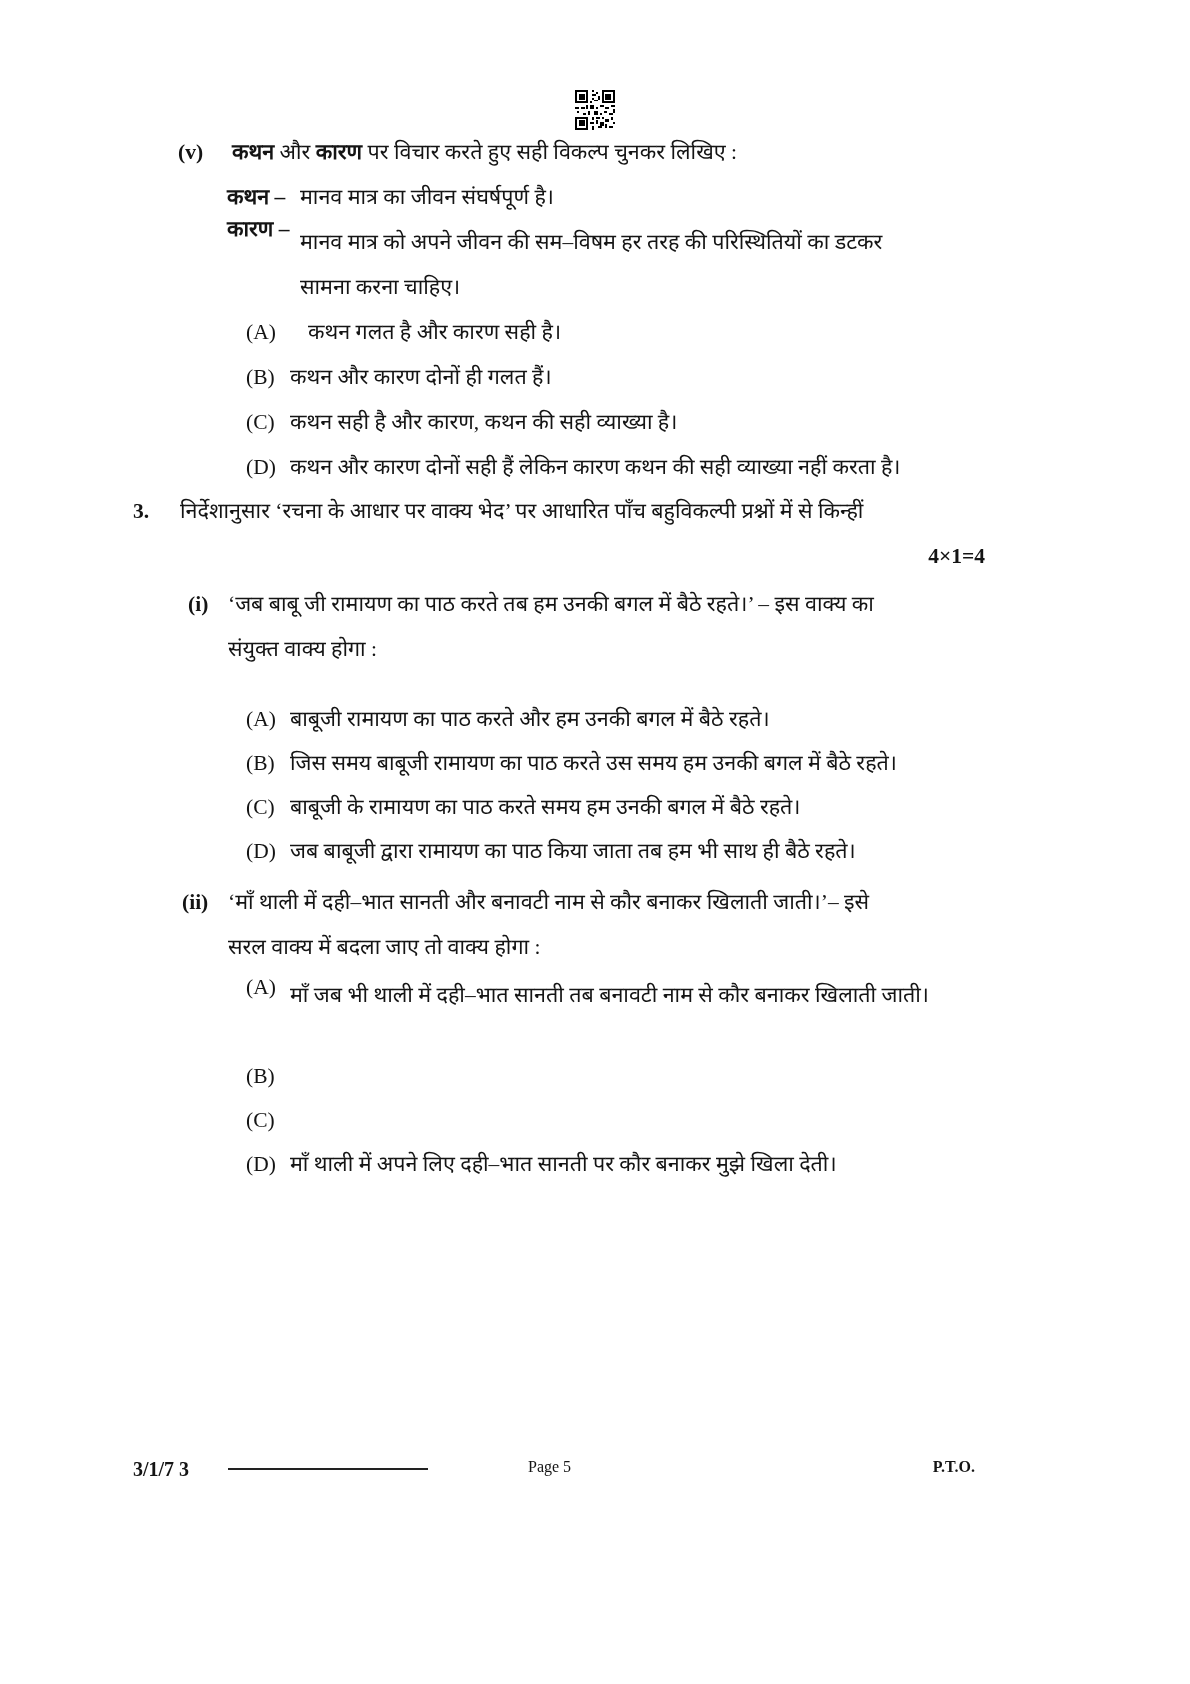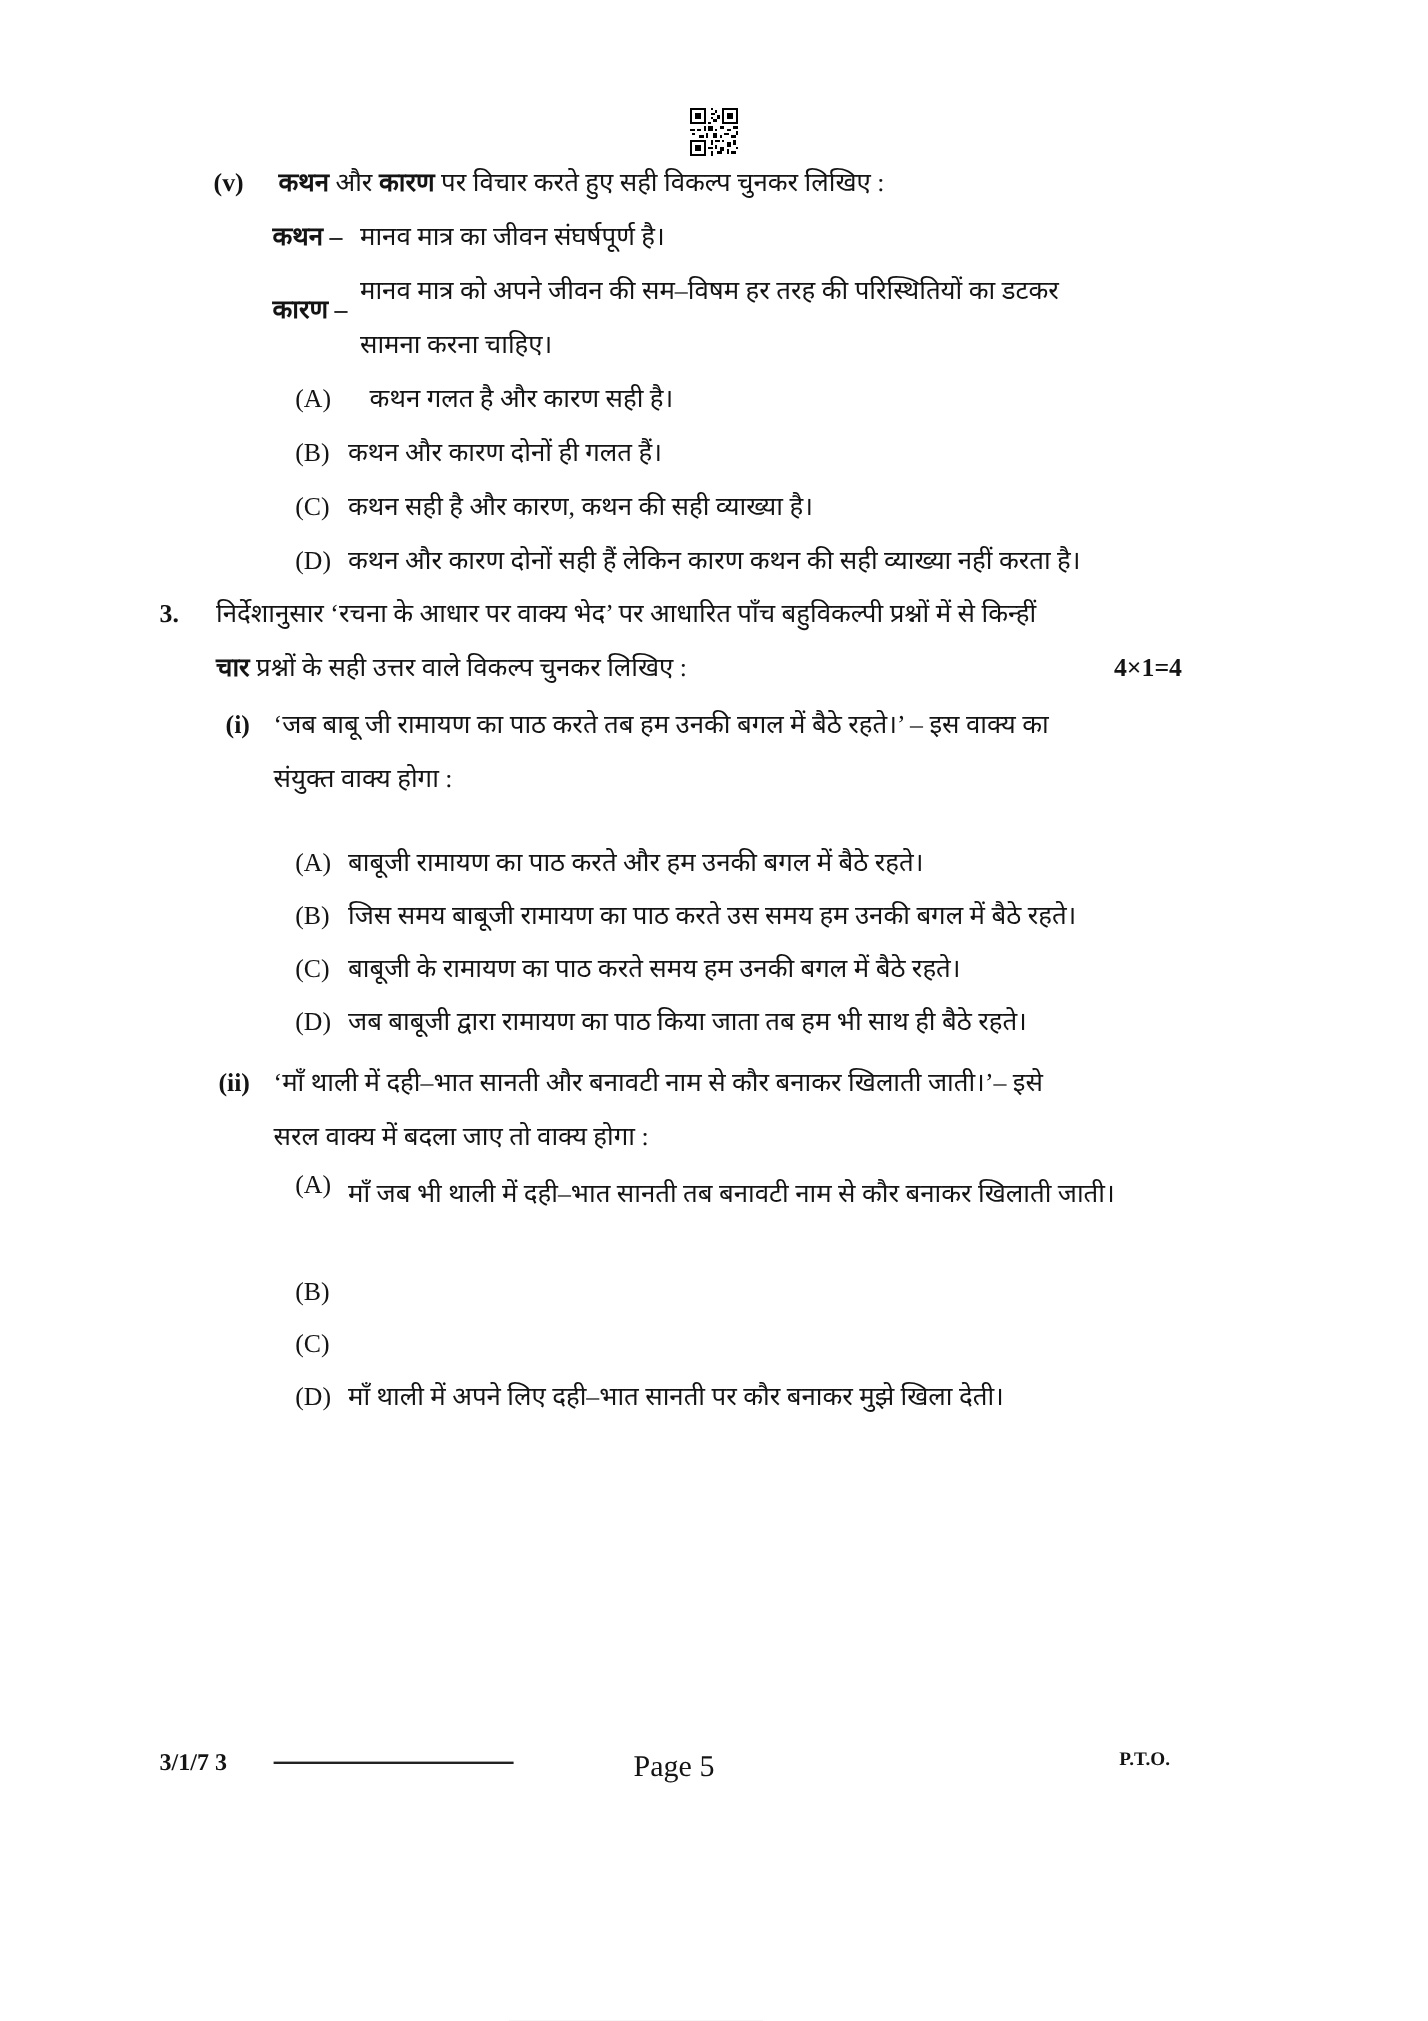--- a/index.html
+++ b/index.html
@@ -94,39 +94,38 @@
       </g>
     </svg>
   </div>
 
   <span class="t b" style="top:138px; left:178px">(v)</span>
   <span class="t" style="top:138px; left:232px"><span class="b">कथन</span><span> और </span><span class="b">कारण</span><span> पर विचार करते हुए सही विकल्प चुनकर लिखिए :</span></span>
 
   <span class="t b" style="top:183px; left:227px">कथन –</span>
   <span class="t" style="top:183px; left:300px">मानव मात्र का जीवन संघर्षपूर्ण है।</span>
 
-  <span class="t b" style="top:244px; left:227px">कारण –</span>
+  <span class="t b" style="top:215px; left:227px">कारण –</span>
   <span class="t" style="top:228px; left:300px">मानव मात्र को अपने जीवन की सम–विषम हर तरह की परिस्थितियों का डटकर</span>
   <span class="t" style="top:273px; left:300px">सामना करना चाहिए।</span>
 
   <span class="t" style="top:318px; left:246px">(A)</span>
   <span class="t" style="top:318px; left:308px">कथन गलत है और कारण सही है।</span>
 
   <span class="t" style="top:363px; left:246px">(B)</span>
   <span class="t" style="top:363px; left:290px">कथन और कारण दोनों ही गलत हैं।</span>
 
   <span class="t" style="top:408px; left:246px">(C)</span>
   <span class="t" style="top:408px; left:290px">कथन सही है और कारण, कथन की सही व्याख्या है।</span>
 
   <span class="t" style="top:453px; left:246px">(D)</span>
   <span class="t" style="top:453px; left:290px">कथन और कारण दोनों सही हैं लेकिन कारण कथन की सही व्याख्या नहीं करता है।</span>
 
   <span class="t b" style="top:497px; left:133px">3.</span>
   <span class="t" style="top:497px; left:180px">निर्देशानुसार ‘रचना के आधार पर वाक्य भेद’ पर आधारित पाँच बहुविकल्पी प्रश्नों में से किन्हीं</span>
-  <span class="t" style="top:542px; left:180px"><span class="b">चार</span><span> प्रश्नों के सही उत्तर वाले विकल्प चुनकर लिखिए :</span></span>
   <span class="t b" style="top:542px; right:205px">4×1=4</span>
 
   <span class="t b" style="top:590px; left:188px">(i)</span>
   <span class="t" style="top:590px; left:228px">‘जब बाबू जी रामायण का पाठ करते तब हम उनकी बगल में बैठे रहते।’ – इस वाक्य का</span>
   <span class="t" style="top:635px; left:228px">संयुक्त वाक्य होगा :</span>
 
   <span class="t" style="top:705px; left:246px">(A)</span>
   <span class="t" style="top:705px; left:290px">बाबूजी रामायण का पाठ करते और हम उनकी बगल में बैठे रहते।</span>
 
   <span class="t" style="top:749px; left:246px">(B)</span>
@@ -147,16 +146,16 @@
 
   <span class="t" style="top:1062px; left:246px">(B)</span>
 
   <span class="t" style="top:1106px; left:246px">(C)</span>
 
   <span class="t" style="top:1150px; left:246px">(D)</span>
   <span class="t" style="top:1150px; left:290px">माँ थाली में अपने लिए दही–भात सानती पर कौर बनाकर मुझे खिला देती।</span>
 
   <span class="t b" style="top:1456px; left:133px; font-size:20px">3/1/7 3</span>
   <div class="footer-line"></div>
-  <span class="t" style="top:1456px; left:528px; font-size:25px">Page 5</span>
+  <span class="t" style="top:1456px; left:528px; font-size:16px">Page 5</span>
   <span class="t b" style="top:1456px; right:215px; font-size:16px">P.T.O.</span>
 
 </div>
 
 </body></html>

